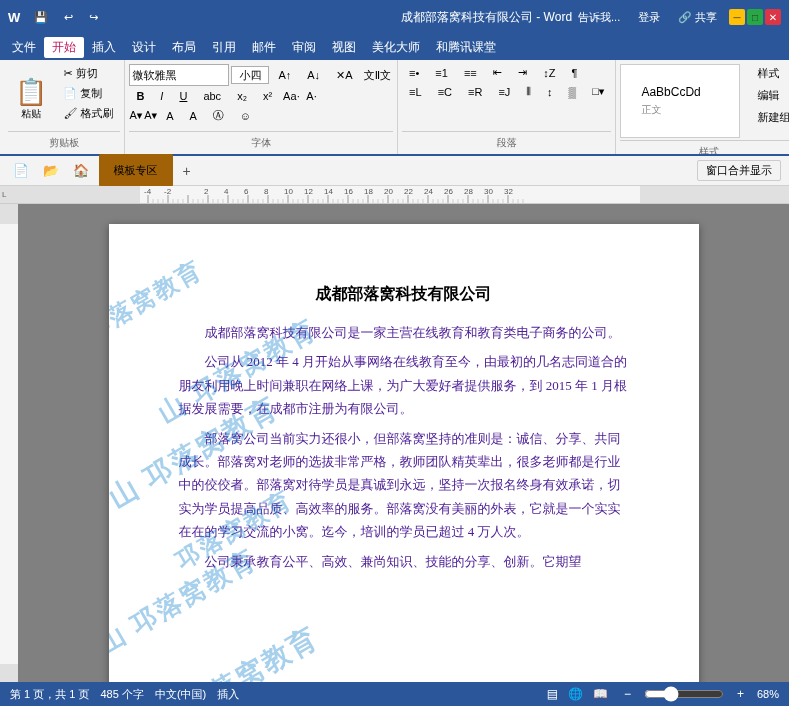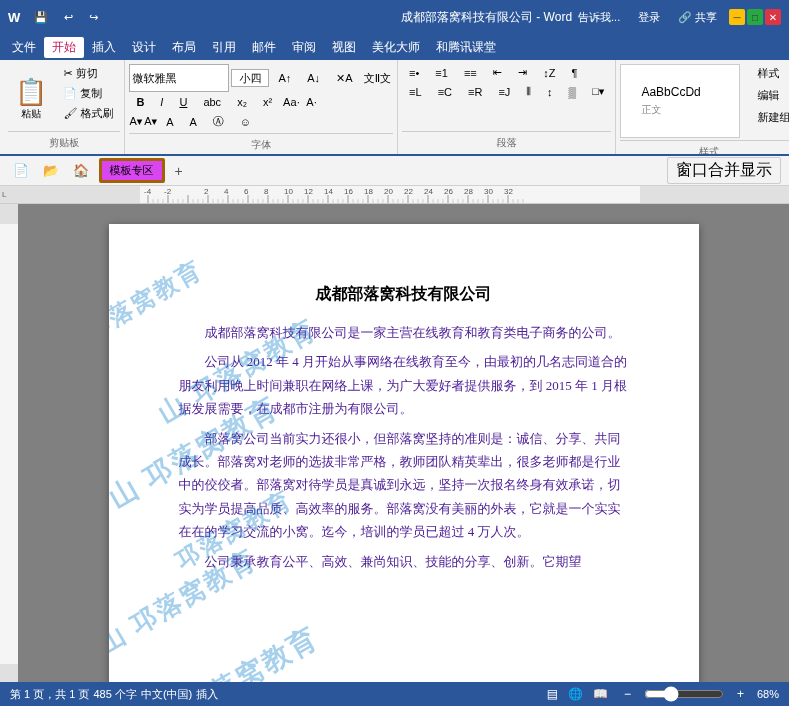--- a/index.html
+++ b/index.html
@@ -92,21 +92,21 @@
       border: 1px solid transparent;
       cursor: pointer;
       padding: 1px 6px;
       font-size: 11px;
       border-radius: 2px;
       white-space: nowrap;
       text-align: left;
     }
     .font-controls { display: flex; flex-direction: column; gap: 2px; }
     .font-row-ctrl { display: flex; align-items: center; gap: 2px; }
-    .font-input { width: 100px; height: 28px; border: 1px solid #adadad; font-size: 11px; padding: 0 2px; }
+    .font-input { width: 100px; height: 22px; border: 1px solid #adadad; font-size: 11px; padding: 0 2px; }
     .size-input { width: 38px; height: 18px; border: 1px solid #adadad; font-size: 11px; padding: 0 2px; text-align: center; }
 
     
     .toolbar-area {
       background: #f3f3f3;
       height: 30px;
       border-bottom: 1px solid #d0d0d0;
       display: flex;
       align-items: center;
       padding: 0 8px;
@@ -114,35 +114,35 @@
     }
     .tool-btn {
       background: none;
       border: 1px solid transparent;
       cursor: pointer;
       padding: 2px 4px;
       font-size: 13px;
       border-radius: 2px;
     }
     .template-tag {
-      background: #d946ef;
-      border: 3px solid #a16207;
+      background: #a16207;
+      border: 7px solid #a16207;
       padding: 2px 8px;
       font-size: 11px;
       border-radius: 2px;
     }
     .tab-plus {
       font-size: 14px;
       cursor: pointer;
       color: #555;
       padding: 2px 6px;
     }
     .view-btn {
       margin-left: auto;
-      font-size: 16px;
+      font-size: 11px;
       background: none;
       border: 1px solid #ccc;
       cursor: pointer;
       padding: 2px 8px;
       border-radius: 2px;
     }
 
     
     .ruler-container {
       background: #e8e8e8;
@@ -219,21 +219,21 @@
       font-family: 'Microsoft YaHei', sans-serif;
     }
 
     
     .status-bar {
       background: #2b579a;
       height: 24px;
       display: flex;
       align-items: center;
       padding: 0 10px;
-      gap: 4px;
+      gap: 11px;
       color: white;
       font-size: 11px;
     }
     .status-right {
       margin-left: auto;
       display: flex;
       align-items: center;
       gap: 10px;
     }
     .zoom-slider {

